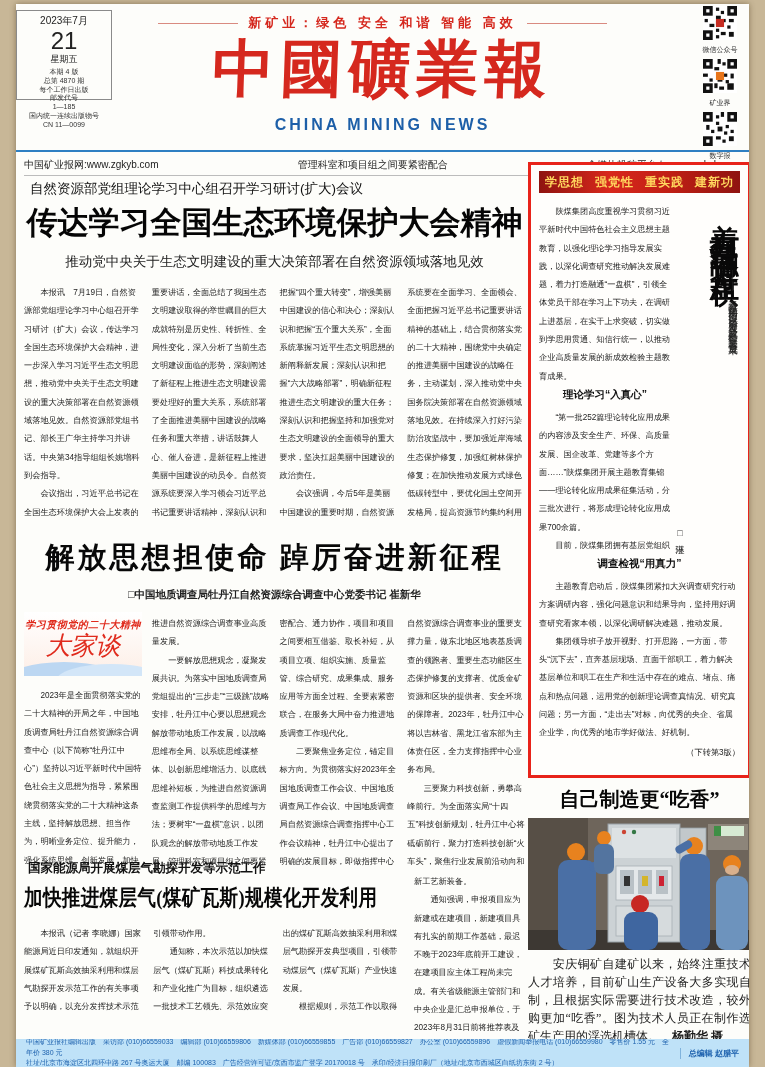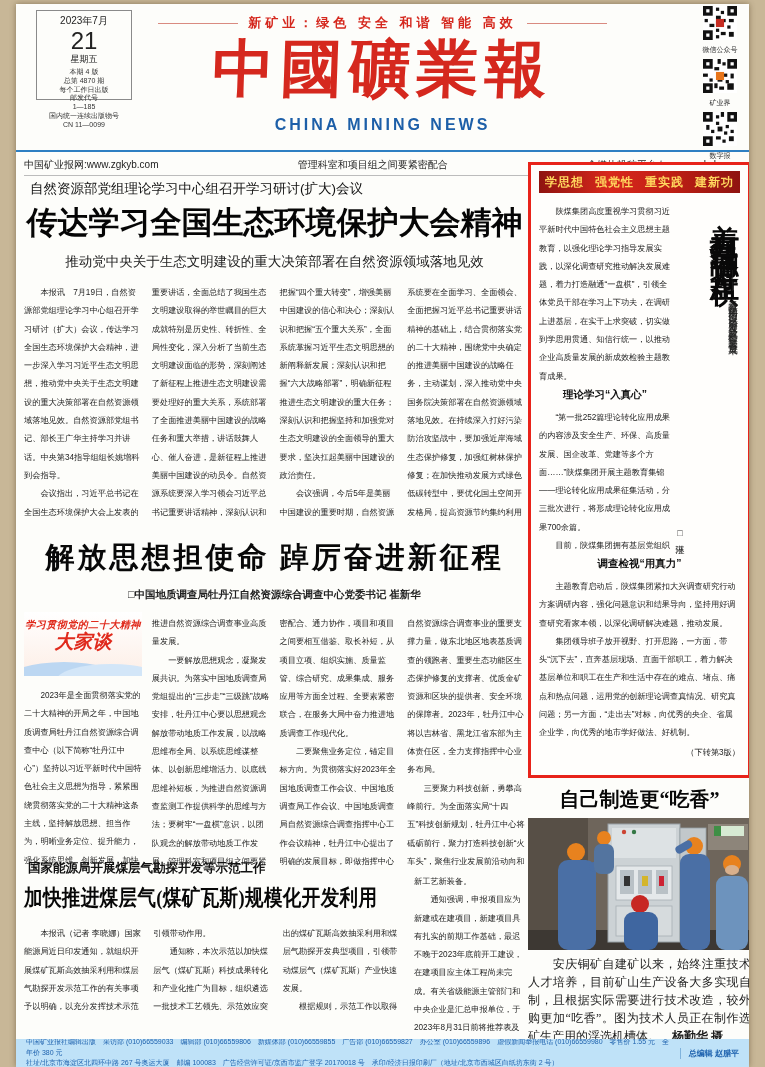--- a/index.html
+++ b/index.html
@@ -4,21 +4,21 @@
 <style>
   * { margin:0; padding:0; box-sizing:border-box; }
   html,body { width:765px; }
   body { font-family:"Liberation Sans", sans-serif; }
 
   .stage { position:relative; width:765px; height:1067px; background:#c8b797; overflow:hidden; }
   .paper { position:absolute; left:16px; top:4px; width:733px; height:1063px;
            background:#fdfdfa; box-shadow:0 0 6px rgba(60,40,10,.45); overflow:hidden; }
 
   
-  .datebox { position:absolute; left:20px; top:6px; width:96px; height:90px;
+  .datebox { position:absolute; left:0; top:6px; width:96px; height:90px;
              border:1px solid #8a8a8a; text-align:center; color:#222; padding-top:3px; }
   .datebox .ym { font-size:10px; }
   .datebox .day { font-size:24px; font-weight:normal; line-height:1.05; }
   .datebox .wd { font-size:9px; margin-bottom:2px; }
   .datebox .sm { font-size:7px; line-height:1.25; color:#333; }
 
   .slogan { position:absolute; left:130px; right:130px; top:10px; display:flex;
             align-items:center; justify-content:center; gap:10px; }
   .slogan .rule { flex:0 0 80px; border-top:1px solid #d98a80; height:0; }
   .slogan .txt { color:#d5281e; font-weight:bold; font-size:13px; letter-spacing:4px; white-space:nowrap; }
@@ -76,21 +76,21 @@
 
   
   .opinion { position:absolute; left:8px; top:534px; width:501px; }
   .opinion .headline { font-family:"Liberation Serif", serif; font-weight:900; font-size:29px;
                        letter-spacing:3px; color:#080808; text-align:center; white-space:nowrap; }
   .opinion .byline { text-align:center; font-size:10.5px; font-weight:bold; color:#222; margin-top:10px; }
   .opinion .body { margin-top:10px; height:258px; }
   .talkbox { width:100%; height:64px; position:relative; overflow:hidden; margin-bottom:8px;
              background:linear-gradient(#ffffff,#fdeee6); break-inside:avoid; text-align:center; }
   .talkbox .l1 { font-size:10px; font-weight:bold; font-style:italic; color:#e02a1c; margin-top:6px; letter-spacing:.5px; }
-  .talkbox .l2 { font-size:19px; font-weight:700; font-style:italic; color:#e02a1c; line-height:1.1; }
+  .talkbox .l2 { font-size:25px; font-weight:400; font-style:italic; color:#e02a1c; line-height:1.1; }
   .talkbox .mtn1, .talkbox .mtn2 { position:absolute; border-radius:50%; }
   .talkbox .mtn1 { width:120px; height:40px; background:#bcd7f2; left:-20px; bottom:-26px; }
   .talkbox .mtn2 { width:110px; height:34px; background:#d3e6f8; right:-24px; bottom:-22px; }
 
   
   .energy { position:absolute; left:8px; top:856px; width:501px; display:flex; gap:12px; }
   .energy .main { width:378px; }
   .energy .kicker { font-size:12.5px; font-weight:bold; color:#111; margin-left:4px; }
   .energy .headline { font-family:"Liberation Serif", serif; font-weight:900; font-size:22px;
                       color:#070707; white-space:nowrap; transform:scaleX(.84); transform-origin:left;

